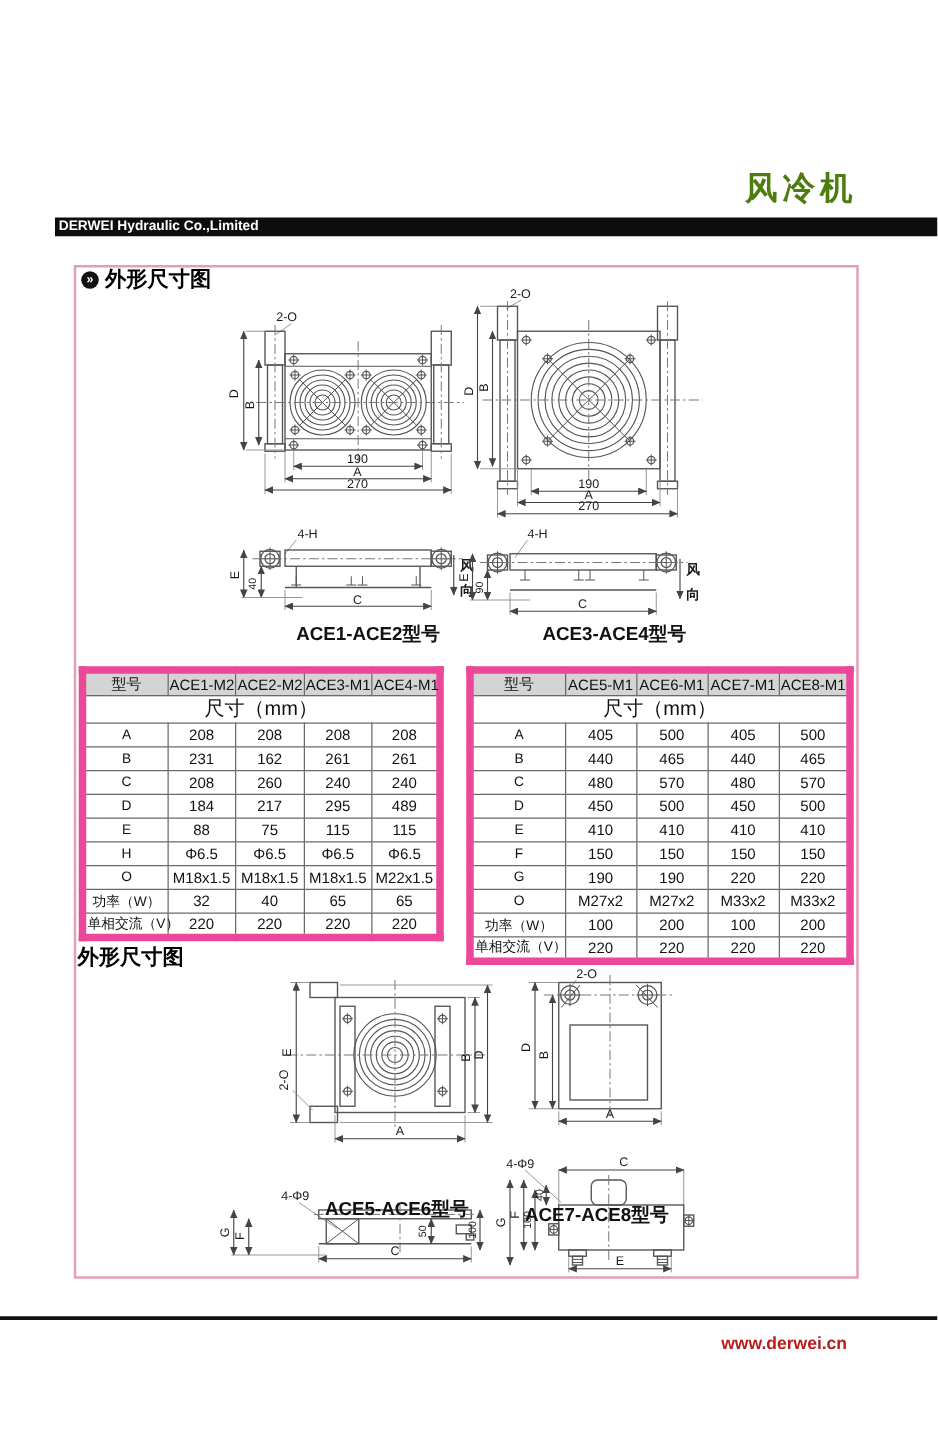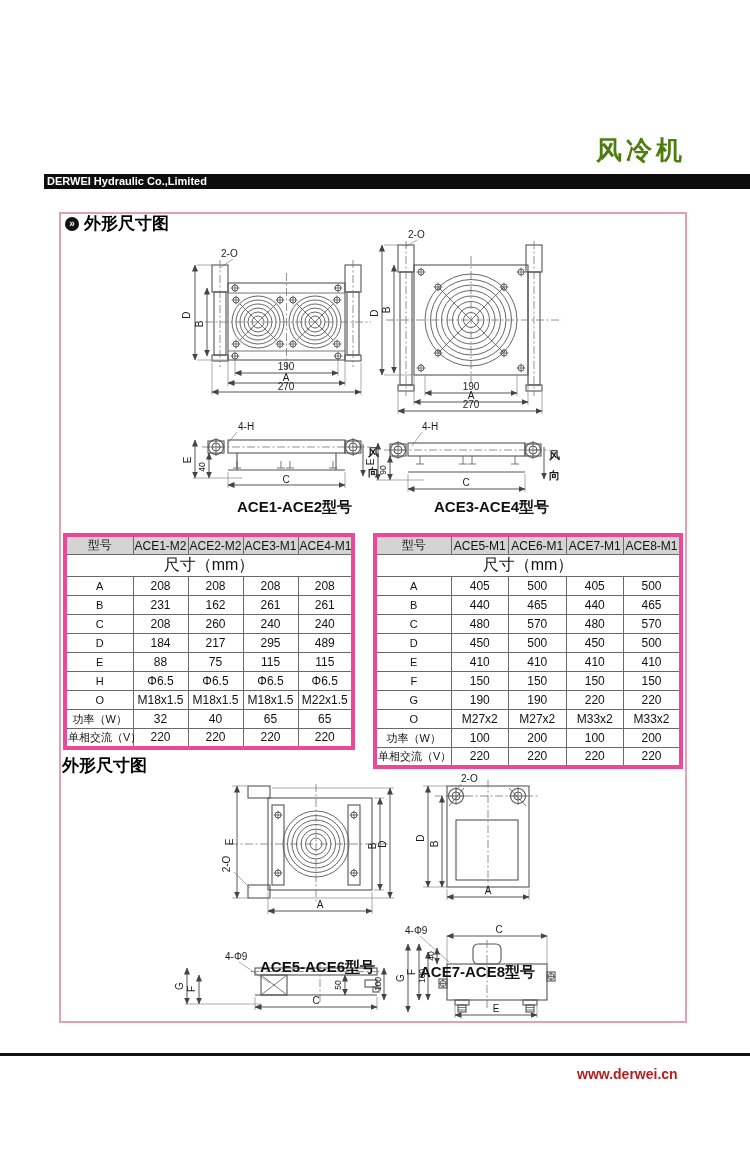--- a/index.html
+++ b/index.html
@@ -42,21 +42,21 @@
   .model-label{position:absolute;font-size:15px;font-weight:bold;color:#111;text-align:left;white-space:nowrap}
   .ml1{left:237px;top:498px;width:116px}
   .ml2{left:434px;top:498px;width:116px}
   .ml3{left:260px;top:958px;width:114px}
   .ml4{left:420px;top:963px;width:114px}
 
   
   .tbl{position:absolute}
   .tbl.pos0{left:63px;top:533px}
   .tbl.pos1{left:373px;top:533px}
-  table.spec{border-collapse:collapse;table-layout:fixed;border:4px solid #ec4899;background:#fff}
+  table.spec{border-collapse:collapse;table-layout:fixed;border:6px solid #ec4899;background:#fff}
   .pos0 table.spec{width:292px}
   .pos1 table.spec{width:310px}
   table.spec th,table.spec td{border:1px solid #6a6a6a;height:19px;text-align:center;vertical-align:middle;font-size:12px;font-weight:normal;color:#111;white-space:nowrap;padding:0 1px}
   table.spec .hd{background:var(--table-header-bg)}
   .pos0 .lbl{width:68px}
   .pos1 .lbl{width:76px}
   table.spec td.lbl{font-size:11px}
   table.spec td.span-row{font-size:16px}
 
   

